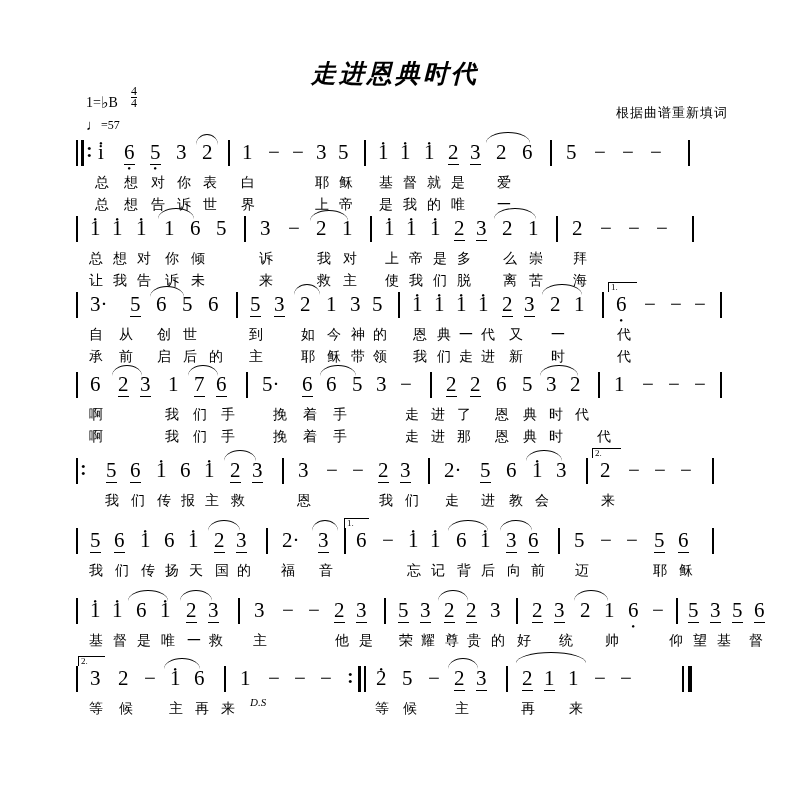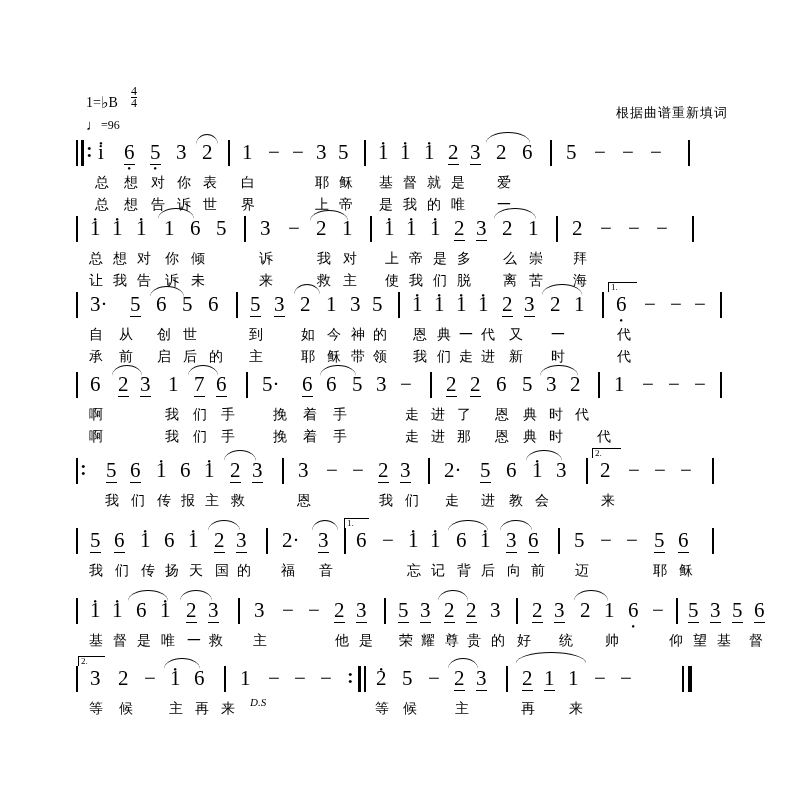--- a/index.html
+++ b/index.html
@@ -180,31 +180,32 @@
     height: 26px;
     top: 0;
   }
   .fin.thick { width: 4px; }
 </style>
 </head>
 <body>
 
 <div id="sheet">
 
+  <div class="title">走进恩典时代</div>
   <div class="credit">根据曲谱重新填词</div>
 
   <div class="keysig">
     <span>1=</span><span class="flat">♭</span><span>B</span>
   </div>
   <div class="timesig">
     <span class="num">4</span>
     <span class="den">4</span>
   </div>
   <div class="tempo">
-    <span class="note">♩</span><span>=96</span>
+    <span class="note">♩</span><span>=57</span>
   </div>
 
   <div class="row" style="top:140px;">
     <div class="notes">
       <span class="bar" style="left:0px;"></span>
       <span class="bar" style="left:5px; width:3px;"></span>
       <span class="repeat-dots" style="left:11px; top:5px;">•<br>•</span>
 
       <span class="n dotu" style="left:22px; top:2px;">i</span>
       <span class="n dotd u1" style="left:48px; top:2px;">6</span>

